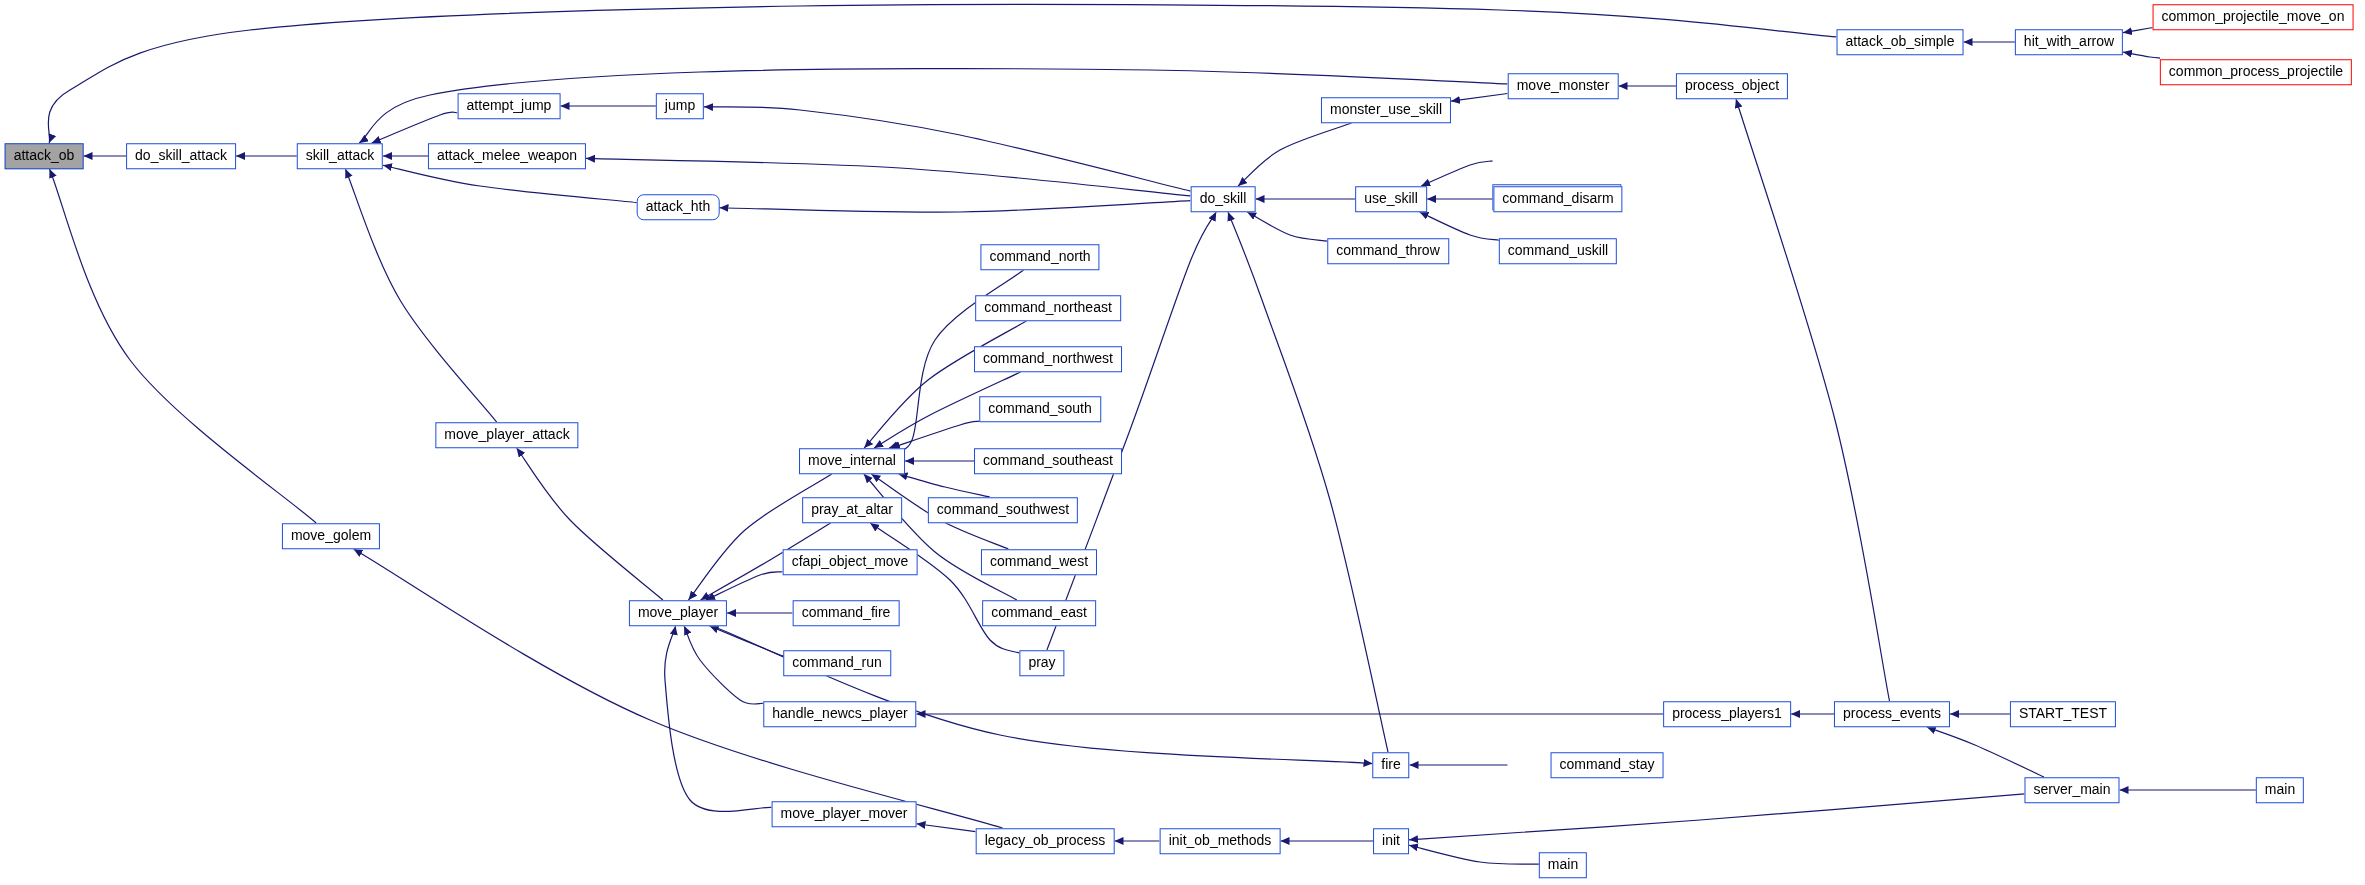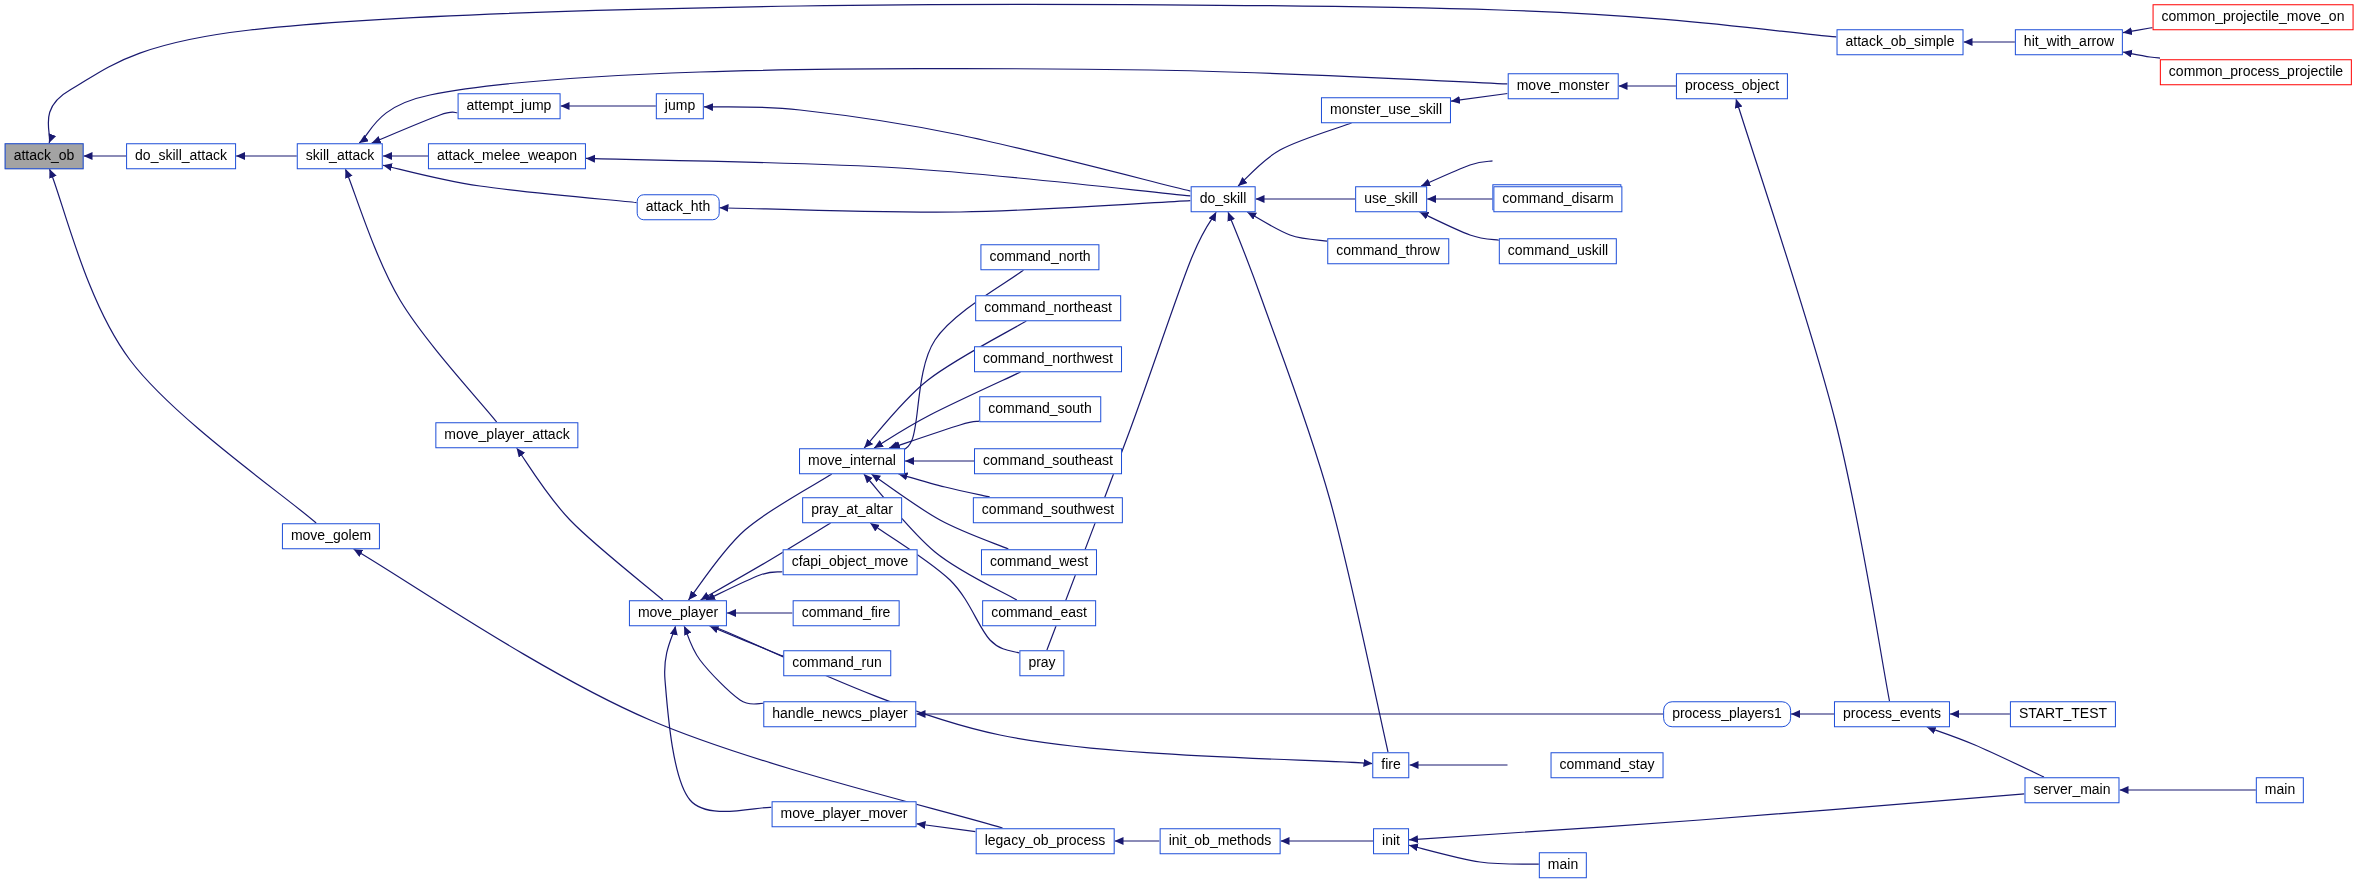--- a/index.html
+++ b/index.html
@@ -104,36 +104,36 @@
       <div class="node" style="left: 1220px; top: 841px;">init_ob_methods</div>
       <div class="node" style="left: 1391px; top: 841px;">init</div>
       <div class="node" style="left: 1563px; top: 865px;">main</div>
       <div class="node" style="left: 1391px; top: 765px;">fire</div>
       <div class="node" style="left: 1607px; top: 765px;">command_stay</div>
       <div class="node" style="left: 1040px; top: 257px;">command_north</div>
       <div class="node" style="left: 1048px; top: 308px;">command_northeast</div>
       <div class="node" style="left: 1048px; top: 359px;">command_northwest</div>
       <div class="node" style="left: 1040px; top: 409px;">command_south</div>
       <div class="node" style="left: 1048px; top: 461px;">command_southeast</div>
-      <div class="node" style="left: 1048px; top: 510px;">command_southwest</div>
+      <div class="node" style="left: 1003px; top: 510px;">command_southwest</div>
       <div class="node" style="left: 1039px; top: 562px;">command_west</div>
       <div class="node" style="left: 1039px; top: 613px;">command_east</div>
       <div class="node" style="left: 1042px; top: 663px;">pray</div>
       <div class="node" style="left: 1223px; top: 199px;">do_skill</div>
       <div class="node" style="left: 1386px; top: 110px;">monster_use_skill</div>
       <div class="node" style="left: 1391px; top: 199px;">use_skill</div>
       <div class="node" style="left: 1557px; top: 149px; margin-top: 48px;">command_search</div>
       <div class="node" style="left: 1558px; top: 199px;">command_disarm</div>
       <div class="node" style="left: 1388px; top: 251px;">command_throw</div>
       <div class="node" style="left: 1558px; top: 251px;">command_uskill</div>
       <div class="node" style="left: 1563px; top: 86px;">move_monster</div>
       <div class="node" style="left: 1732px; top: 86px;">process_object</div>
       <div class="node" style="left: 1900px; top: 42px;">attack_ob_simple</div>
       <div class="node" style="left: 2069px; top: 42px;">hit_with_arrow</div>
       <div class="node external" style="left: 2253px; top: 17px;">common_projectile_move_on</div>
       <div class="node external" style="left: 2256px; top: 72px;">common_process_projectile</div>
-      <div class="node" style="left: 1727px; top: 714px; border-radius: 9px;">process_players1</div>
+      <div class="node" style="left: 1727px; top: 714px;">process_players1</div>
       <div class="node" style="left: 1892px; top: 714px;">process_events</div>
       <div class="node" style="left: 2063px; top: 714px;">START_TEST</div>
       <div class="node" style="left: 2072px; top: 790px;">server_main</div>
       <div class="node" style="left: 2280px; top: 790px;">main</div>
     </div>
 </div>
 
 </body></html>

